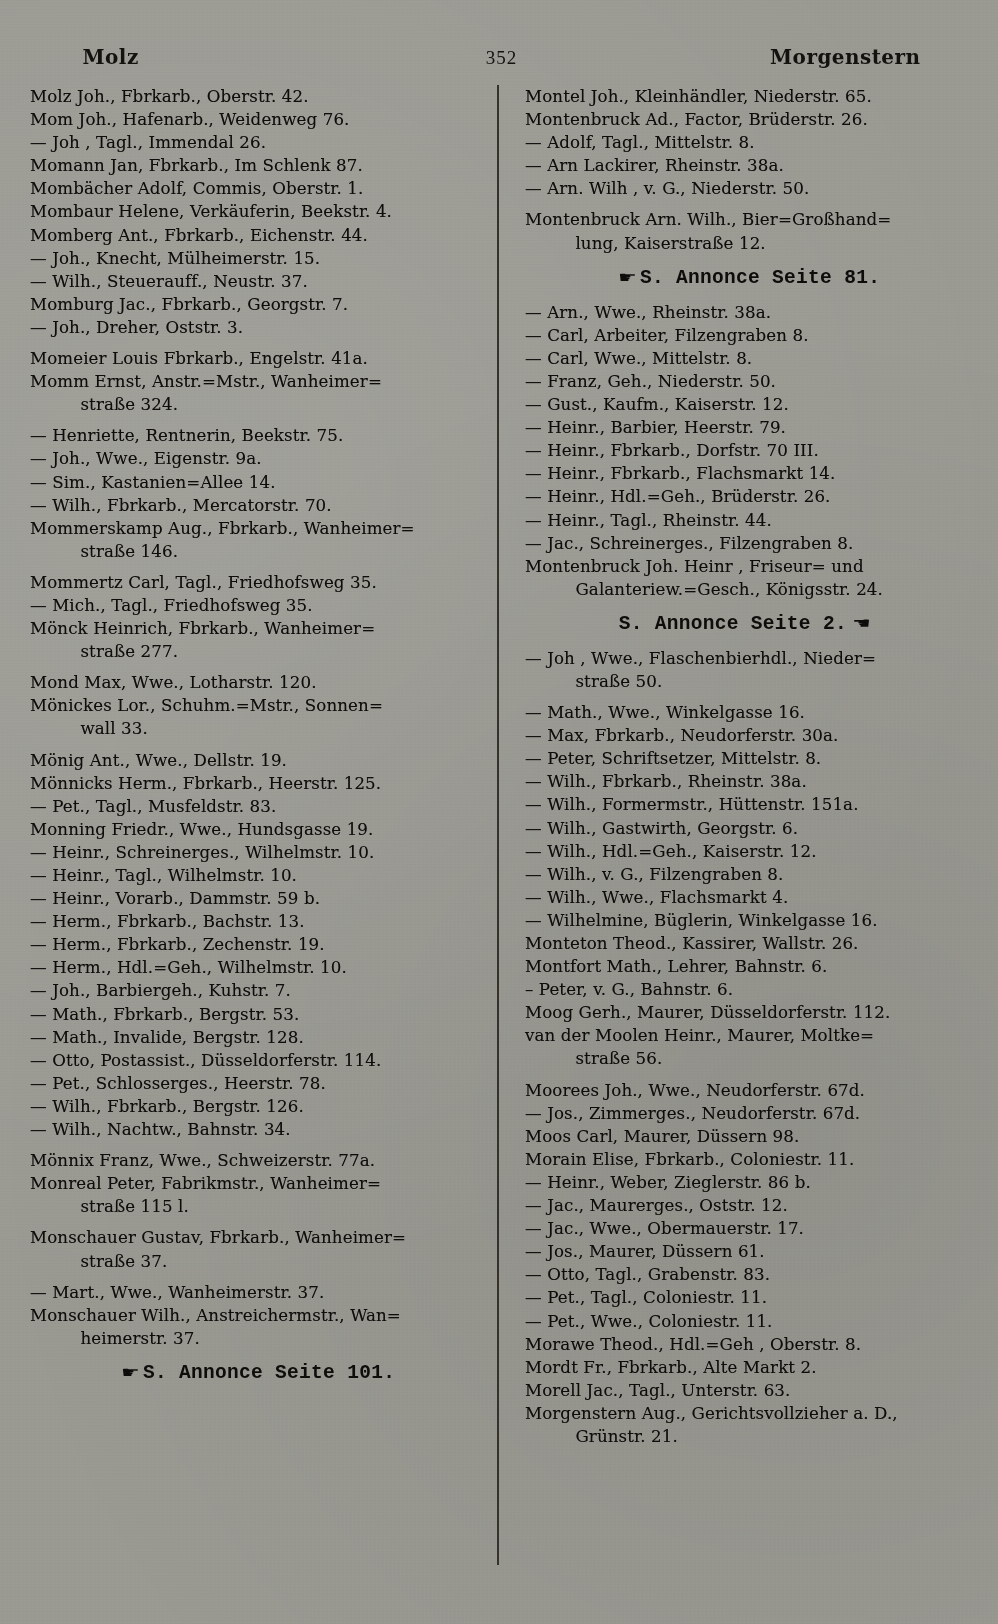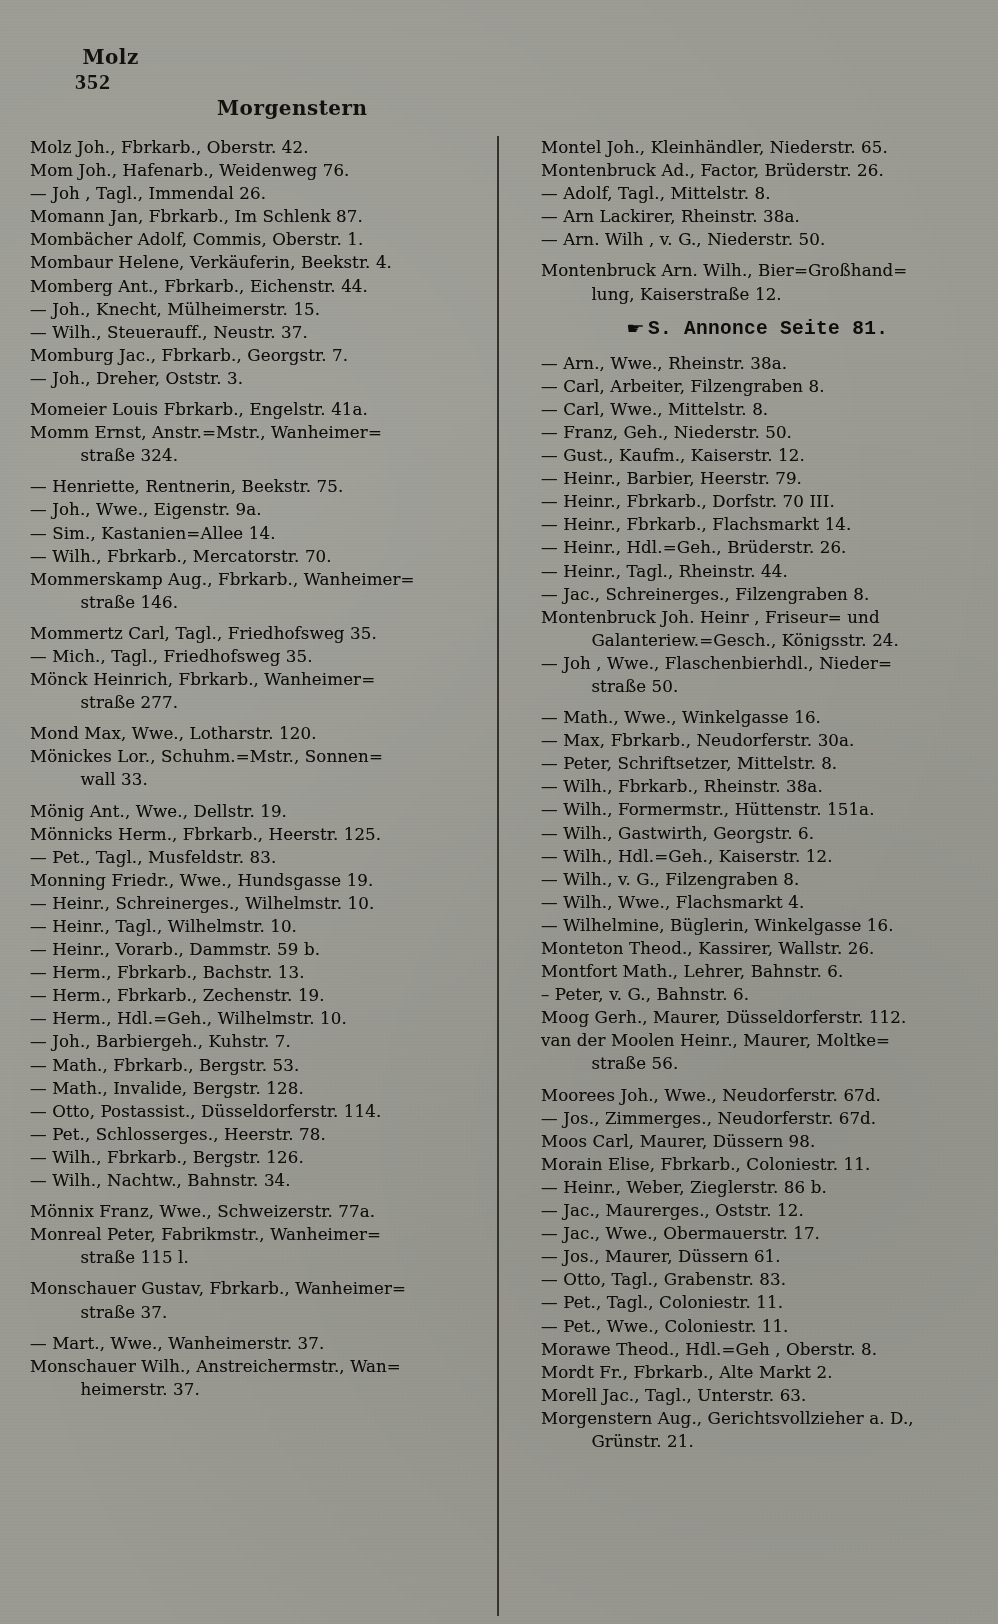--- a/index.html
+++ b/index.html
@@ -34,50 +34,49 @@
       repeating-linear-gradient(90deg, rgba(255,255,255,0.03) 0px, rgba(255,255,255,0.03) 1px, transparent 1px, transparent 4px);
   }
   header.head {
     position: relative;
     display: flex;
     align-items: baseline;
     justify-content: space-between;
     padding: 0 40px 0 45px;
     margin-bottom: 16px;
     color: #14120f;
-    flex-direction: column;
   }
   .head-left, .head-right {
     font-family: "DejaVu Serif", serif;
     font-weight: bold;
     font-size: 21px;
     letter-spacing: 0.5px;
     transform: scaleX(0.95);
   }
   .head-left { width: 300px; text-align: left; }
   .head-right { width: 300px; text-align: right; }
   .page-num {
     font-family: "Liberation Serif", serif;
-    font-size: 22px;
-    font-weight: bold;
+    font-size: 19px;
+    font-weight: normal;
     letter-spacing: 1px;
   }
   .columns {
     position: relative;
     display: flex;
     gap: 0;
     height: 1480px;
   }
   .col {
     width: 50%;
     box-sizing: border-box;
     color: #0f0d0b;
   }
   .col.left { padding-right: 16px; border-right: 2px solid #35322c; }
-  .col.right { padding-left: 42px; }
+  .col.right { padding-left: 26px; }
   .entry {
     font-family: "DejaVu Serif", serif;
     font-size: 17.2px;
     line-height: 1.285;
     margin: 0 0 1px 0;
     padding: 0;
     transform: scaleX(0.97);
     transform-origin: left center;
     letter-spacing: 0.1px;
     text-shadow: 0 0 0.6px rgba(0,0,0,0.35);
@@ -165,20 +164,23 @@
           <p class="entry">— Wilh., Nachtw., Bahnstr. 34.</p>
           <p class="entry gap">Mönnix Franz, Wwe., Schweizerstr. 77a.</p>
           <p class="entry">Monreal Peter, Fabrikmstr., Wanheimer=</p>
           <p class="entry cont">straße 115 l.</p>
           <p class="entry gap">Monschauer Gustav, Fbrkarb., Wanheimer=</p>
           <p class="entry cont">straße 37.</p>
           <p class="entry gap">— Mart., Wwe., Wanheimerstr. 37.</p>
           <p class="entry">Monschauer Wilh., Anstreichermstr., Wan=</p>
           <p class="entry cont">heimerstr. 37.</p>
         </div>
+      <div class="annonce">
+        <span class="hand">☛</span><span>S. Annonce Seite 101.</span>
+      </div>
     </div>
 
     <div class="col right">
       <div id="right-top">
           <p class="entry">Montel Joh., Kleinhändler, Niederstr. 65.</p>
           <p class="entry">Montenbruck Ad., Factor, Brüderstr. 26.</p>
           <p class="entry">— Adolf, Tagl., Mittelstr. 8.</p>
           <p class="entry">— Arn Lackirer, Rheinstr. 38a.</p>
           <p class="entry">— Arn. Wilh , v. G., Niederstr. 50.</p>
           <p class="entry gap">Montenbruck Arn. Wilh., Bier=Großhand=</p>
@@ -195,20 +197,23 @@
           <p class="entry">— Gust., Kaufm., Kaiserstr. 12.</p>
           <p class="entry">— Heinr., Barbier, Heerstr. 79.</p>
           <p class="entry">— Heinr., Fbrkarb., Dorfstr. 70 III.</p>
           <p class="entry">— Heinr., Fbrkarb., Flachsmarkt 14.</p>
           <p class="entry">— Heinr., Hdl.=Geh., Brüderstr. 26.</p>
           <p class="entry">— Heinr., Tagl., Rheinstr. 44.</p>
           <p class="entry">— Jac., Schreinerges., Filzengraben 8.</p>
           <p class="entry">Montenbruck Joh. Heinr , Friseur= und</p>
           <p class="entry cont">Galanteriew.=Gesch., Königsstr. 24.</p>
         </div>
+      <div class="annonce">
+        <span>S. Annonce Seite 2.</span><span class="hand">☚</span>
+      </div>
       <div id="right-bottom">
           <p class="entry">— Joh , Wwe., Flaschenbierhdl., Nieder=</p>
           <p class="entry cont">straße 50.</p>
           <p class="entry gap">— Math., Wwe., Winkelgasse 16.</p>
           <p class="entry">— Max, Fbrkarb., Neudorferstr. 30a.</p>
           <p class="entry">— Peter, Schriftsetzer, Mittelstr. 8.</p>
           <p class="entry">— Wilh., Fbrkarb., Rheinstr. 38a.</p>
           <p class="entry">— Wilh., Formermstr., Hüttenstr. 151a.</p>
           <p class="entry">— Wilh., Gastwirth, Georgstr. 6.</p>
           <p class="entry">— Wilh., Hdl.=Geh., Kaiserstr. 12.</p>

